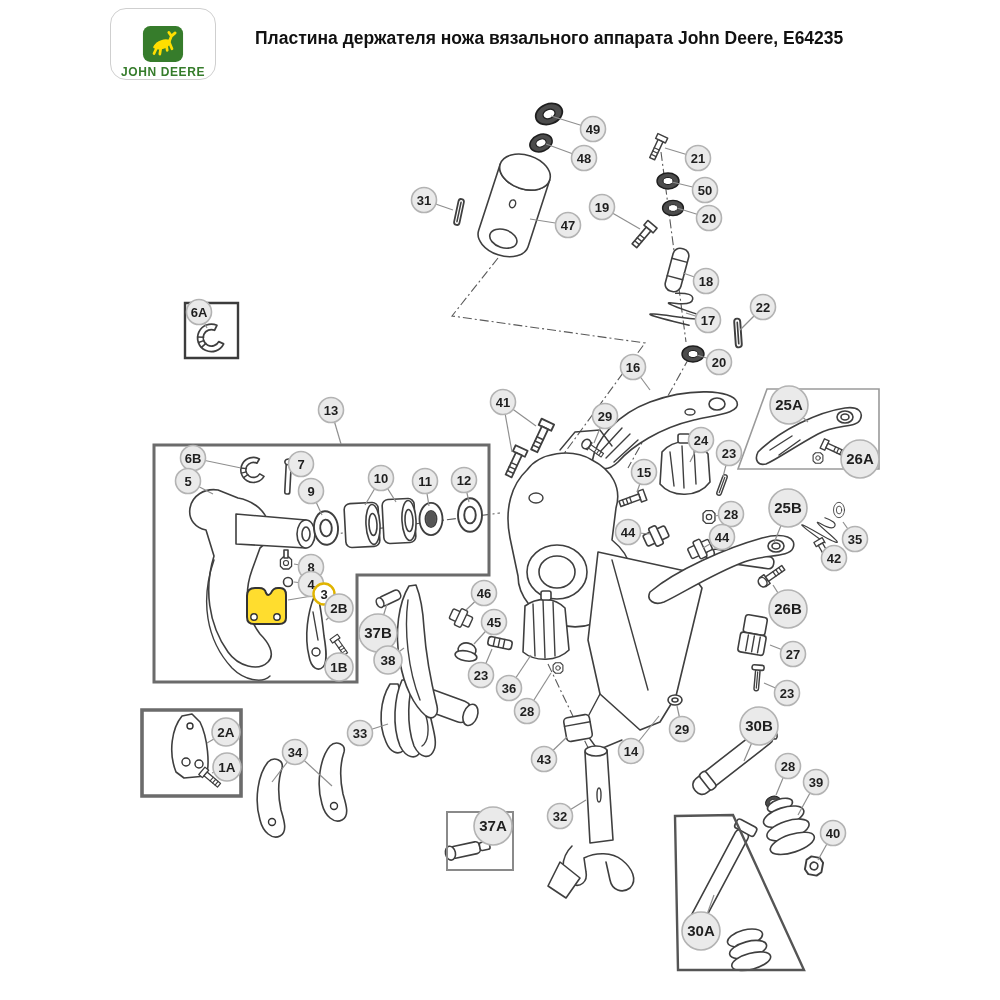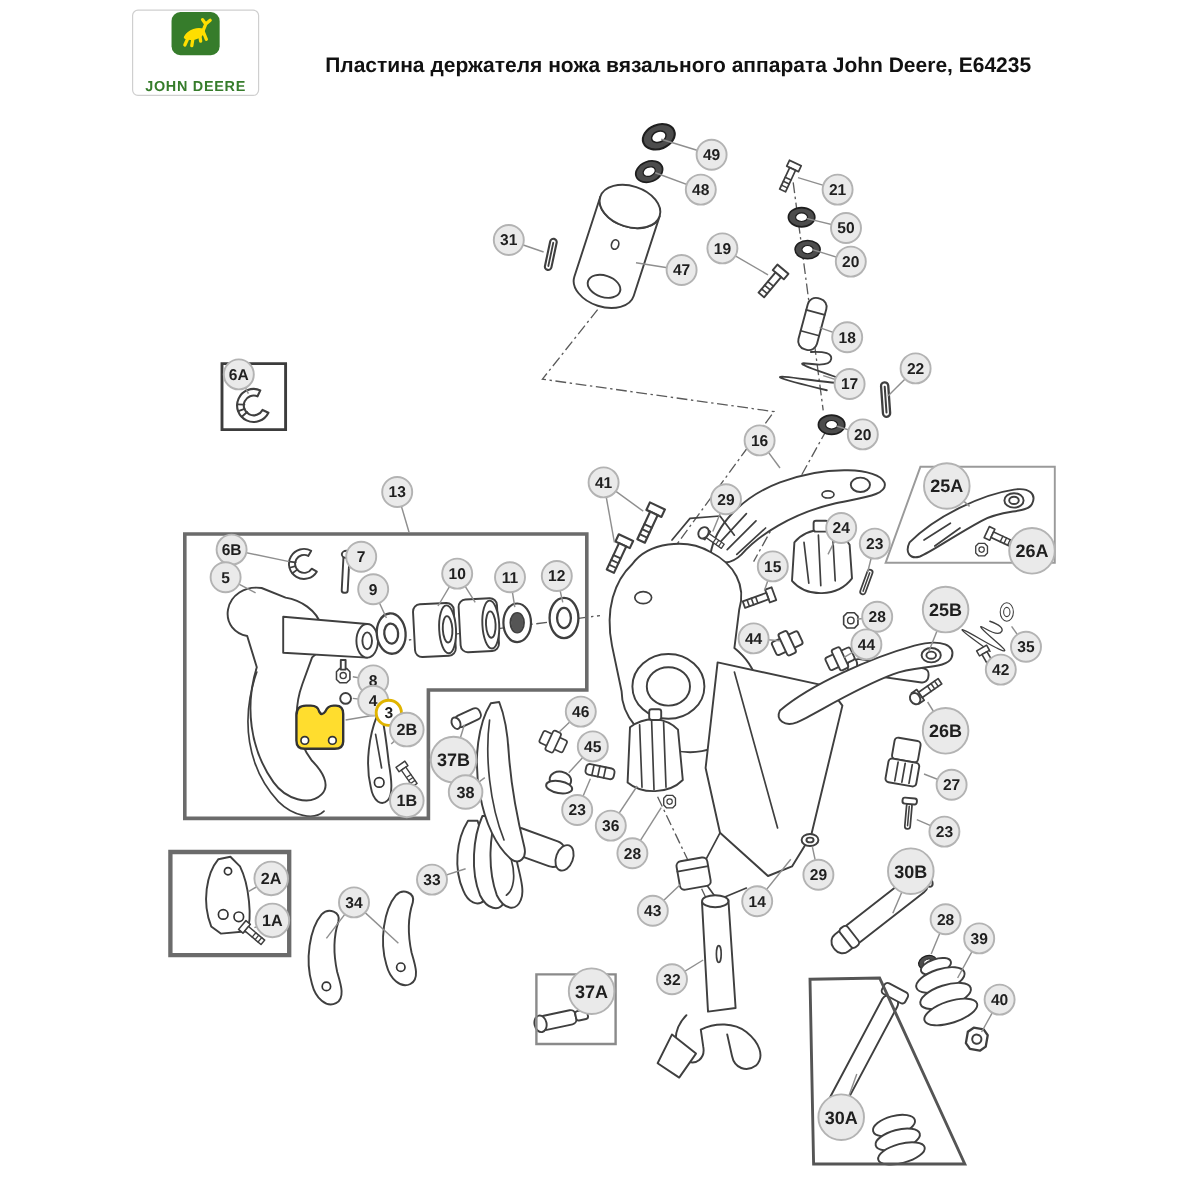--- a/index.html
+++ b/index.html
@@ -1,22 +1,22 @@
 <!DOCTYPE html>
 <html style="--highlight-fill: #ffdd2e; --highlight-ring: #e0b400; --callout-fill: #eaeaea; --callout-stroke: #b3b3b3; --callout-text: #1f1f1f; --art: #3f3f3f; --brand-green: #367c2b; --brand-yellow: #ffde00;"><head>
 <meta charset="utf-8">
 <style>
   html,body{margin:0;padding:0;background:#fff;}
   .page{position:relative;width:1000px;height:1000px;background:#fff;overflow:hidden;
         font-family:"Liberation Sans",sans-serif;}
   .logo-card{position:absolute;left:110px;top:8px;width:104px;height:70px;
-     border:1.5px solid #cfcfcf;border-radius:5px;background:#fff;
-     display:flex;flex-direction:column;align-items:center;justify-content:space-between;gap:2px;}
+     border:1.5px solid #cfcfcf;border-radius:16px;background:#fff;
+     display:flex;flex-direction:column;align-items:center;justify-content:flex-end;gap:2px;}
   .brand{font-size:12px;font-weight:bold;letter-spacing:.6px;color:var(--brand-green,#2f7d32);}
-  .page-title{position:absolute;left:255px;top:28px;width:640px;margin:16px;
+  .page-title{position:absolute;left:255px;top:28px;width:640px;margin:0;
      font-size:17.5px;font-weight:bold;color:#111;line-height:1.2;}
   .footer-caption{position:absolute;left:117px;top:956px;font-size:24px;color:#3d3d46;letter-spacing:-.3px;}
   #diagram{position:absolute;left:0;top:0;}
   .ln{fill:#fff;stroke:var(--art,#3f3f3f);stroke-width:1.6;stroke-linejoin:round;stroke-linecap:round;}
   .lnf{fill:none;stroke:var(--art,#3f3f3f);stroke-width:1.4;stroke-linejoin:round;stroke-linecap:round;}
   .dd{fill:none;stroke:#5a5a5a;stroke-width:1.1;stroke-dasharray:9 3 2 3;}
   .co-line{stroke:#8f8f8f;stroke-width:1.2;}
   .co-c{fill:var(--callout-fill,#eaeaea);stroke:var(--callout-stroke,#b3b3b3);stroke-width:1.6;}
   .co-c.h{fill:#fff;stroke:var(--highlight-ring,#e0b400);stroke-width:2.4;}
   .co-t{fill:var(--callout-text,#1f1f1f);font-weight:bold;text-anchor:middle;

